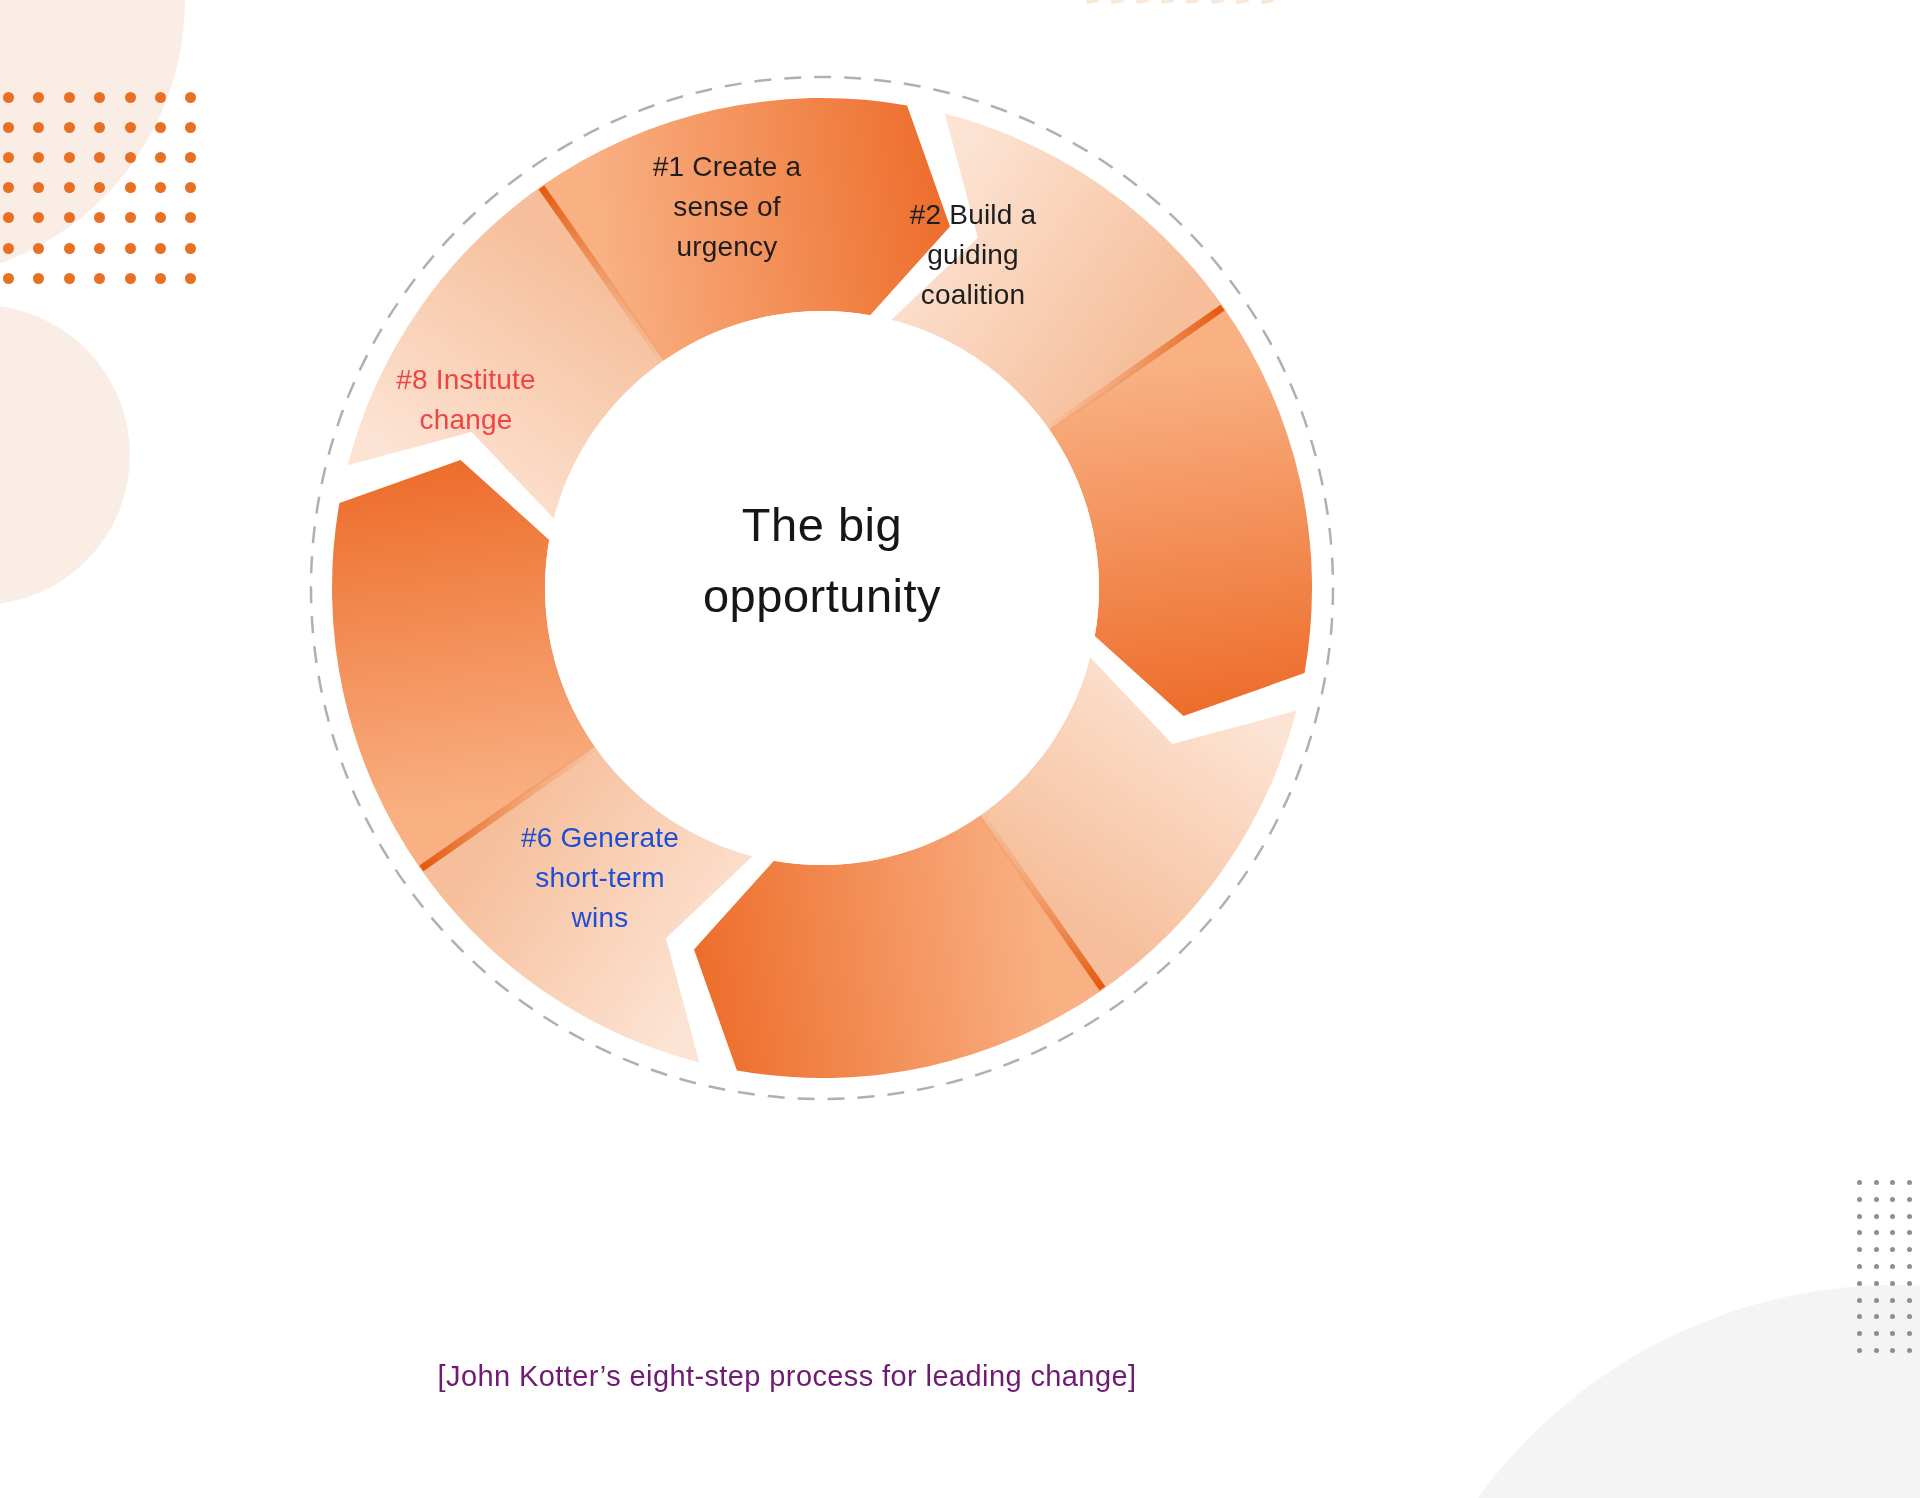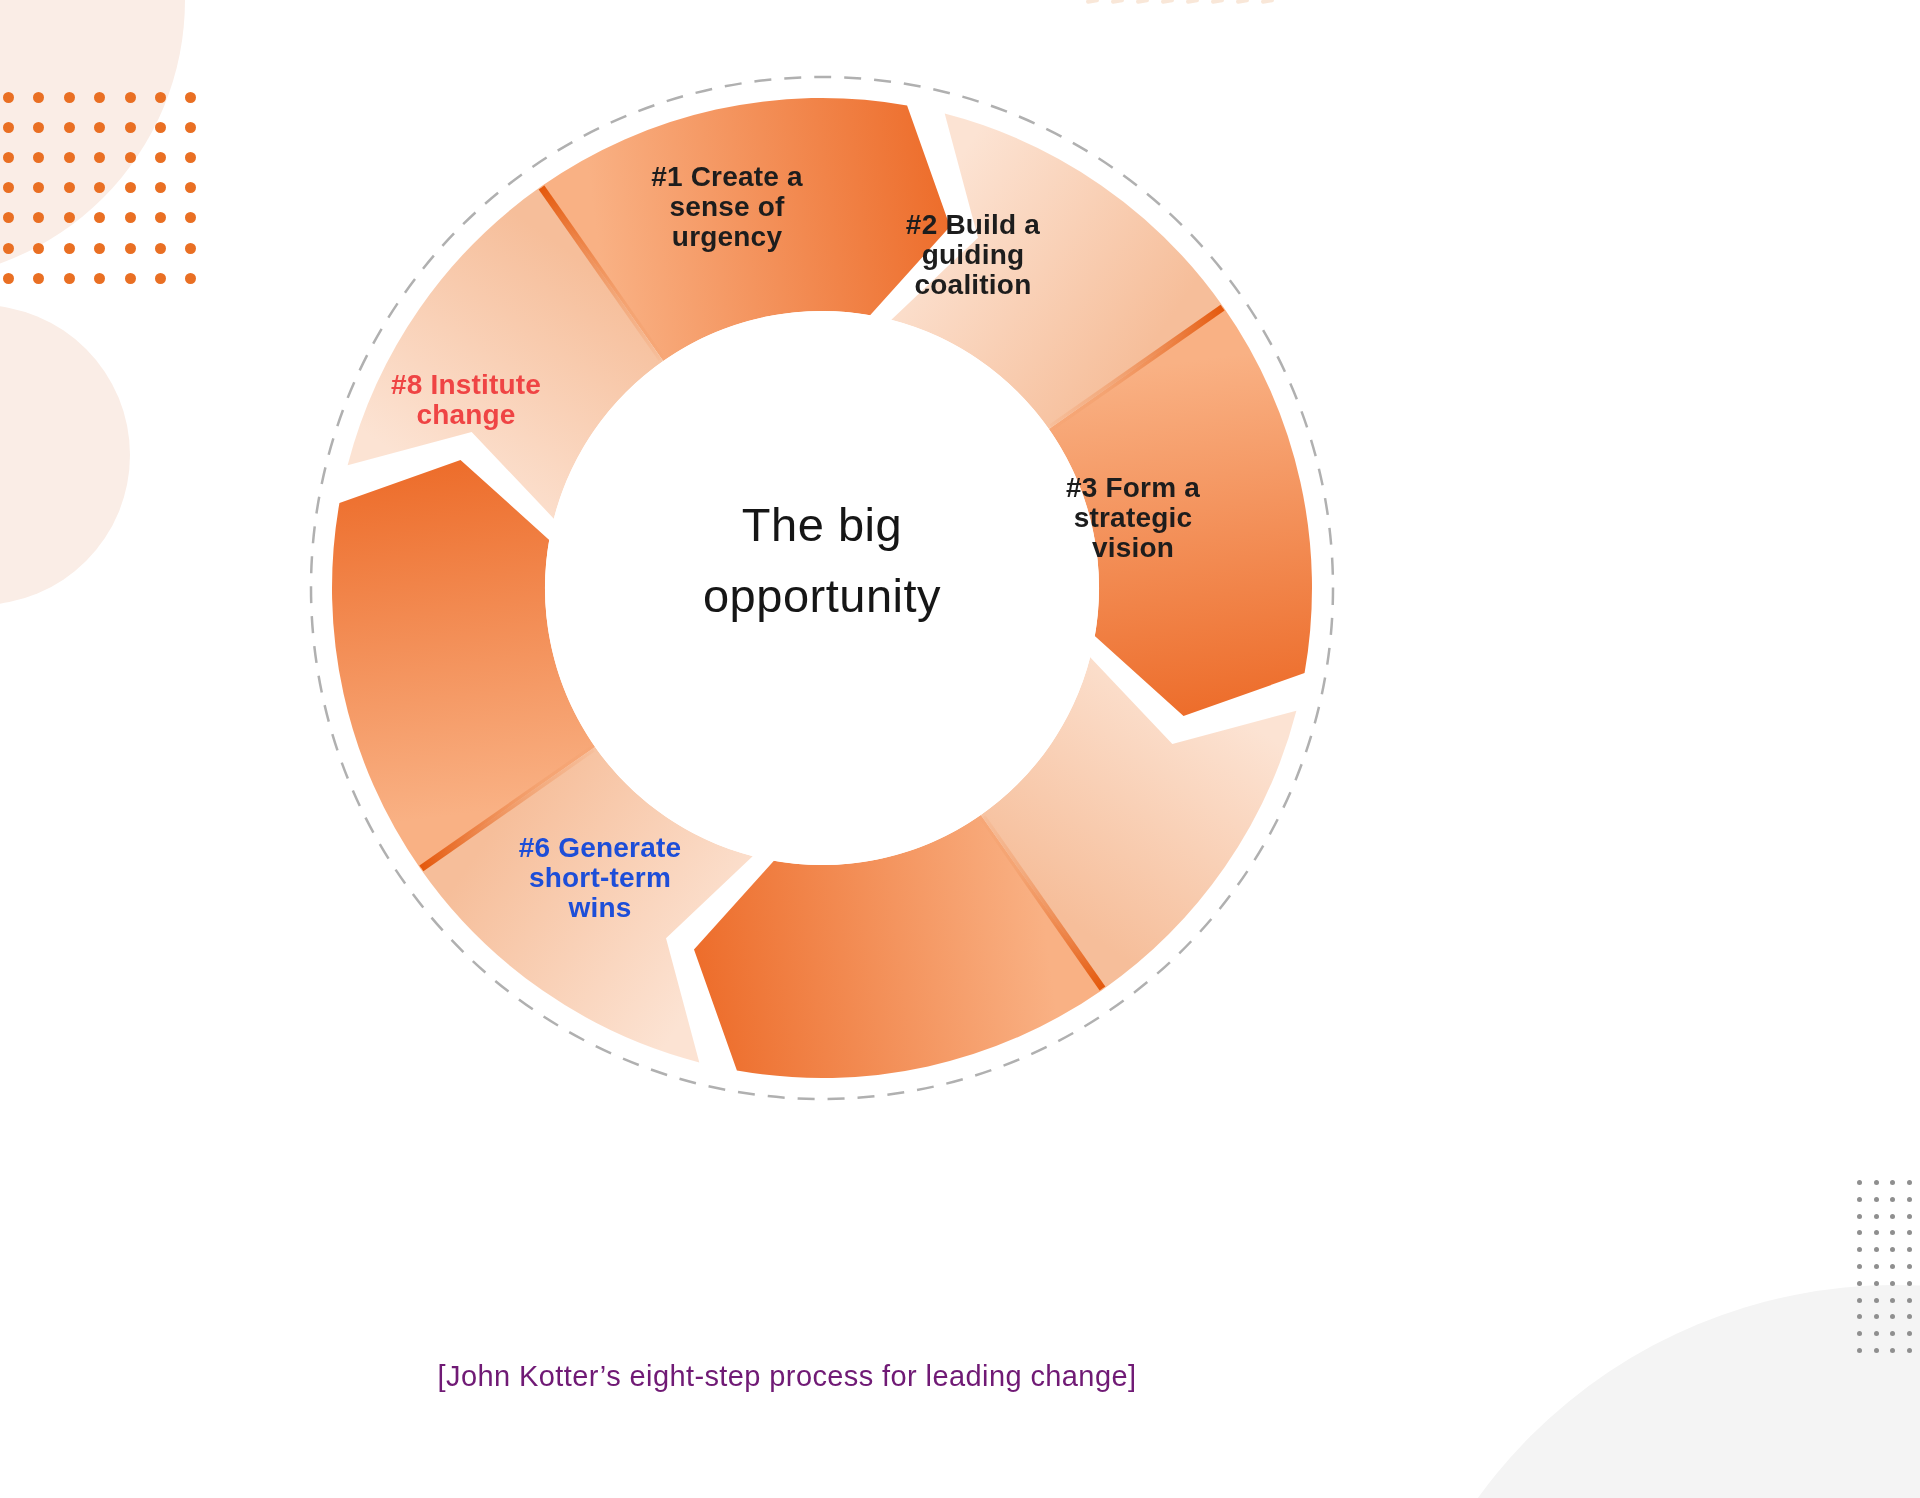--- a/index.html
+++ b/index.html
@@ -17,21 +17,21 @@
   .odot{position:absolute;width:11px;height:11px;border-radius:50%;}
   .gdot{position:absolute;width:5px;height:5px;border-radius:50%;}
   
   .topdash{position:absolute;width:13px;height:4px;border-radius:2px;opacity:.75;transform:rotate(-9deg);}
   
   .diagram{position:absolute;left:0;top:0;}
   
   .lbl{
     position:absolute;transform:translate(-50%,-50%);
     white-space:pre-line;text-align:center;
-    font-size:28px;line-height:30px;font-weight:700;letter-spacing:.2px;
+    font-size:28px;line-height:40px;font-weight:400;letter-spacing:.2px;
   }
   .lbl1{left:727px;top:207px;}
   .lbl2{left:973px;top:255px;}
   .lbl3{left:1133px;top:518px;}
   .lbl4{left:1100px;top:742px;}
   .lbl5{left:867px;top:915px;}
   .lbl6{left:600px;top:878px;}
   .lbl7{left:432px;top:600px;}
   .lbl8{left:466px;top:400px;}
   .center-title{
@@ -231,23 +231,20 @@
         <line x1="541.52" y1="187.43" x2="661.40" y2="358.64" stroke="url(#dg4)" stroke-width="7"></line>
         <circle cx="822" cy="588" r="277" fill="#ffffff"></circle>
       </svg></div>
 
   <div class="lbl lbl1" style="color: rgb(29, 29, 29);">#1 Create a
 sense of
 urgency</div>
   <div class="lbl lbl2" style="color: rgb(29, 29, 29);">#2 Build a
 guiding
 coalition</div>
-  <div class="lbl lbl3" style="color: rgb(29, 29, 29);">#3 Form a
-strategic
-vision</div>
   <div class="lbl lbl6" style="color: #1d4ed8;">#6 Generate
 short-term
 wins</div>
   <div class="lbl lbl8" style="color: #ef4444;">#8  Institute
 change</div>
 
   <div class="center-title" style="color: rgb(22, 22, 22);">The big
 opportunity</div>
 
   <div class="caption" style="color: #701a75;">[John Kotter’s eight-step process for leading change]</div>

